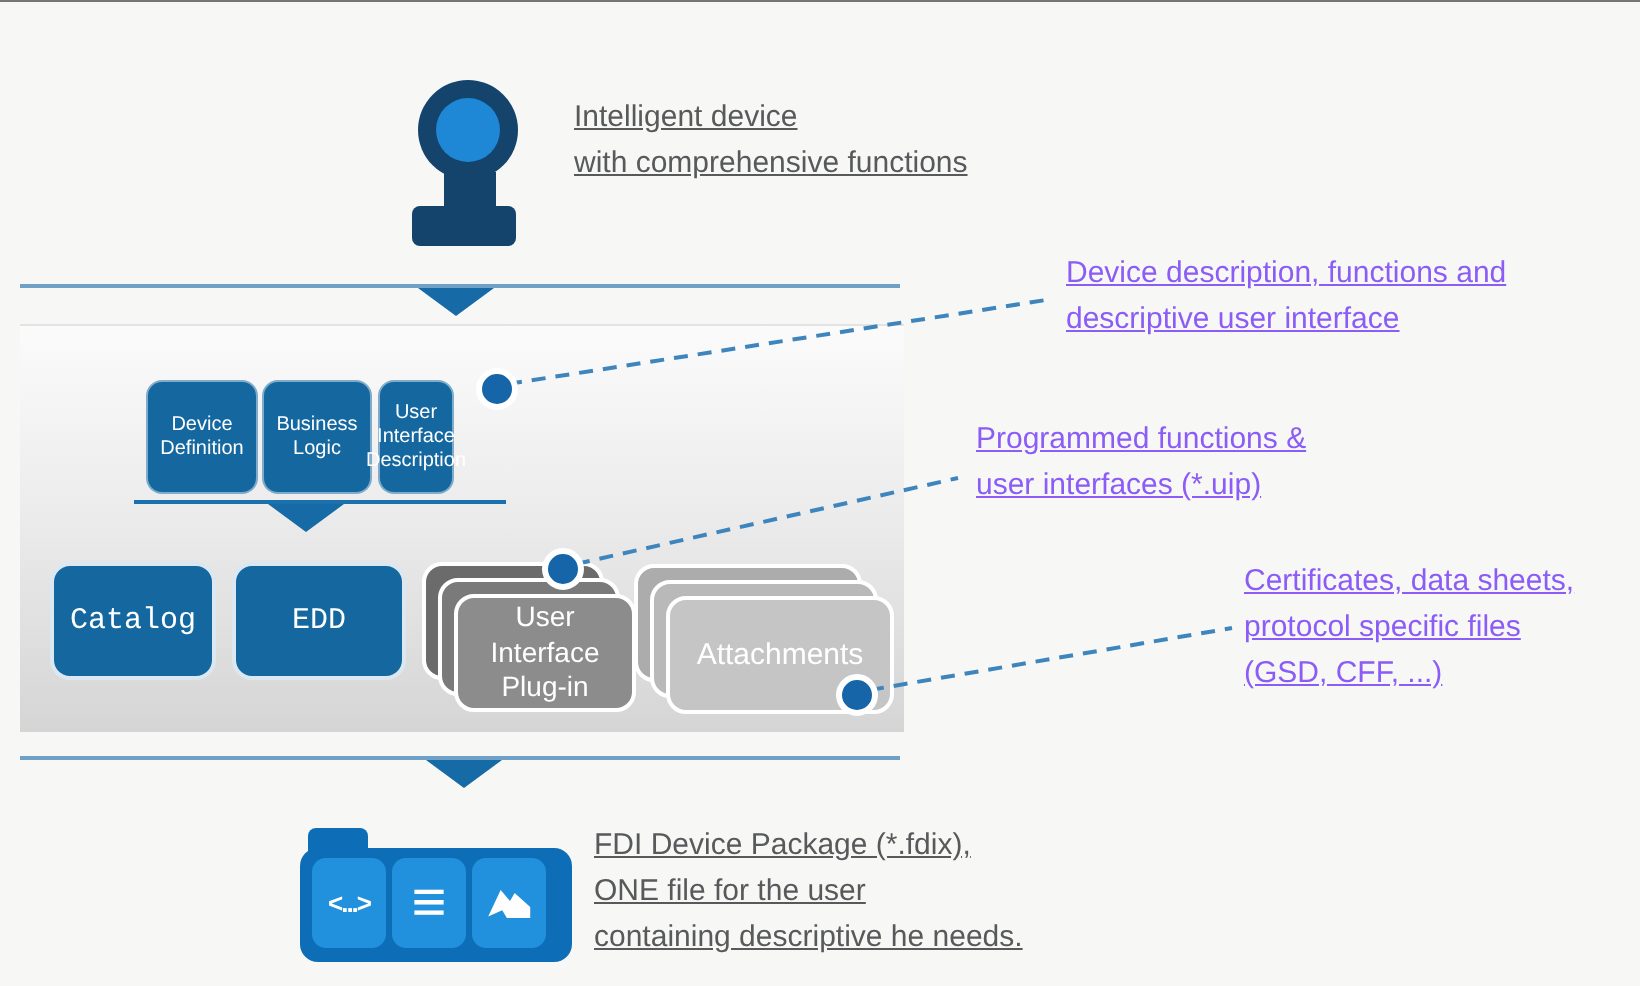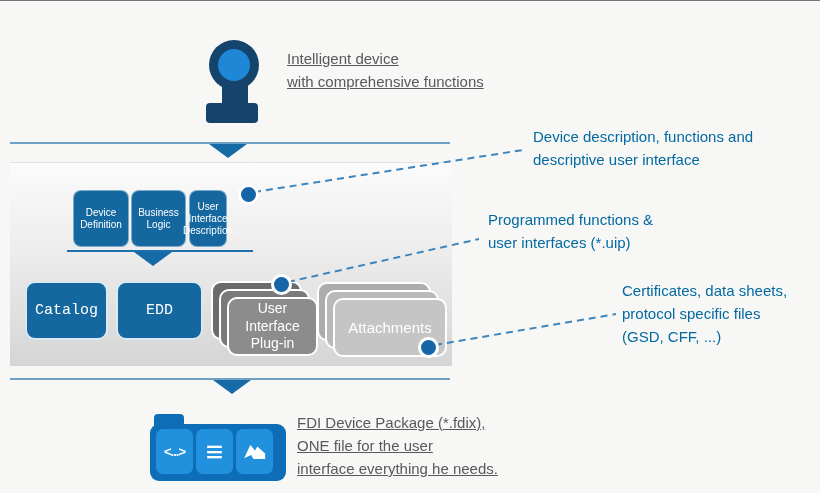--- a/index.html
+++ b/index.html
@@ -37,21 +37,21 @@
         text-align:center; box-sizing:border-box;font-family:Liberation Mono, monospace;}
   .stackbox{position:absolute; width:91px; height:59px; border:2px solid #fff; border-radius:10px; box-sizing:border-box;
         display:flex; align-items:center; justify-content:center; text-align:center; color:#fff;}
   .stackbox.light{width:114px;}
 
   
   .dot{position:absolute; width:15px; height:15px; border-radius:50%; background:#1565a8; border:3px solid #fff; z-index:6;}
 
   .overlay{position:absolute; left:0; top:0; width:820px; height:493px; z-index:5; pointer-events:none;}
 
-  .ann{position:absolute; color:#0369a1; font-size:15px; line-height:23px;}
+  .ann{position:absolute; color:#8b5cf6; font-size:15px; line-height:23px;text-decoration:underline;}
 
   
   .folder-tab{position:absolute; left:154px; top:414px; width:30px; height:16px; background:#0d6db6; border-radius:4px 4px 0 0;}
   .folder-body{position:absolute; left:150px; top:424px; width:136px; height:57px; background:#0d6db6; border-radius:9px;}
   .tile{position:absolute; top:5px; width:37px; height:45px; background:#2191dd; border-radius:7px;
         display:flex; align-items:center; justify-content:center; color:#fff;}
   .tile.t1{left:6px; font-size:13px; font-weight:bold; letter-spacing:-1px;}
   .tile.t2{left:46px; font-size:30px; font-weight:bold; line-height:1;}
   .tile.t3{left:86px;}
 
@@ -153,16 +153,16 @@
         <svg width="28" height="28" viewBox="0 0 36 36">
           <path d="M4,26 L12,9 L18,16 L21,11 L31,20 L31,27 L16,27 L13,22 Z" fill="#ffffff"></path>
         </svg>
       </div>
     </div>
   </div>
 
   <div class="caption footer-caption">
     <div>FDI Device Package (*.fdix),</div>
     <div>ONE file for the user</div>
-    <div>interface everything he needs.</div>
+    <div>containing descriptive he needs.</div>
   </div>
 
 </div>
 
 </body></html>

